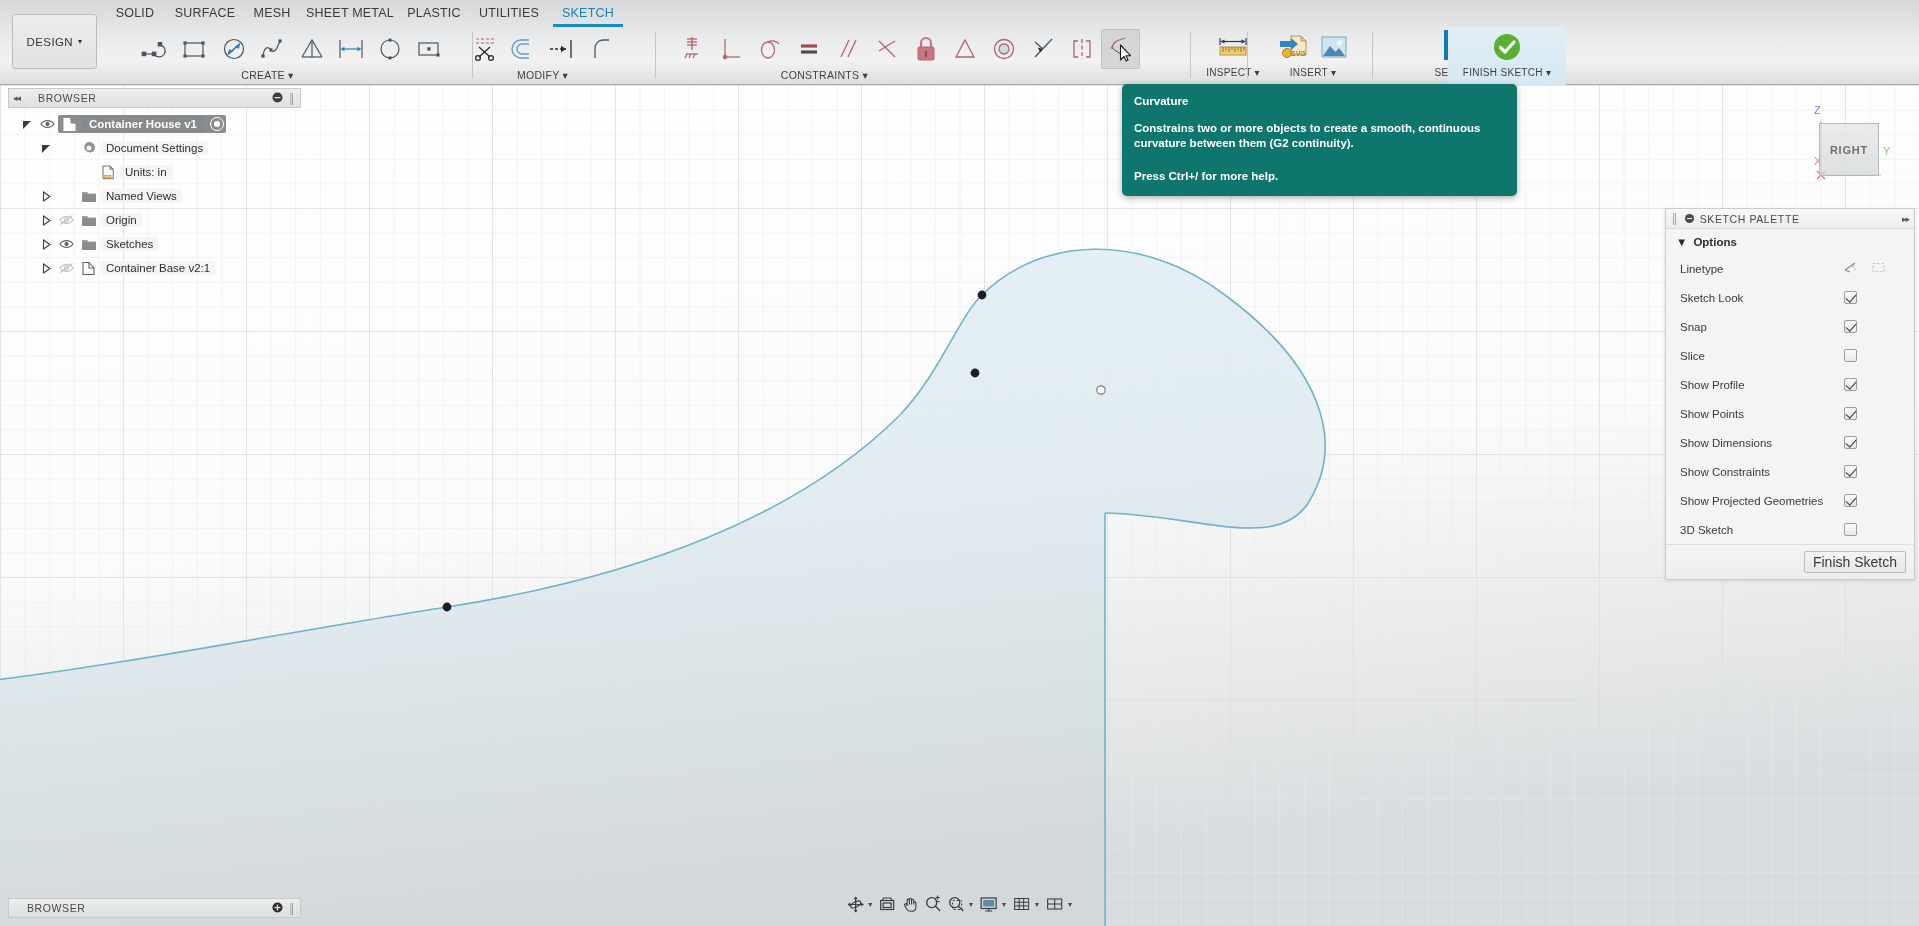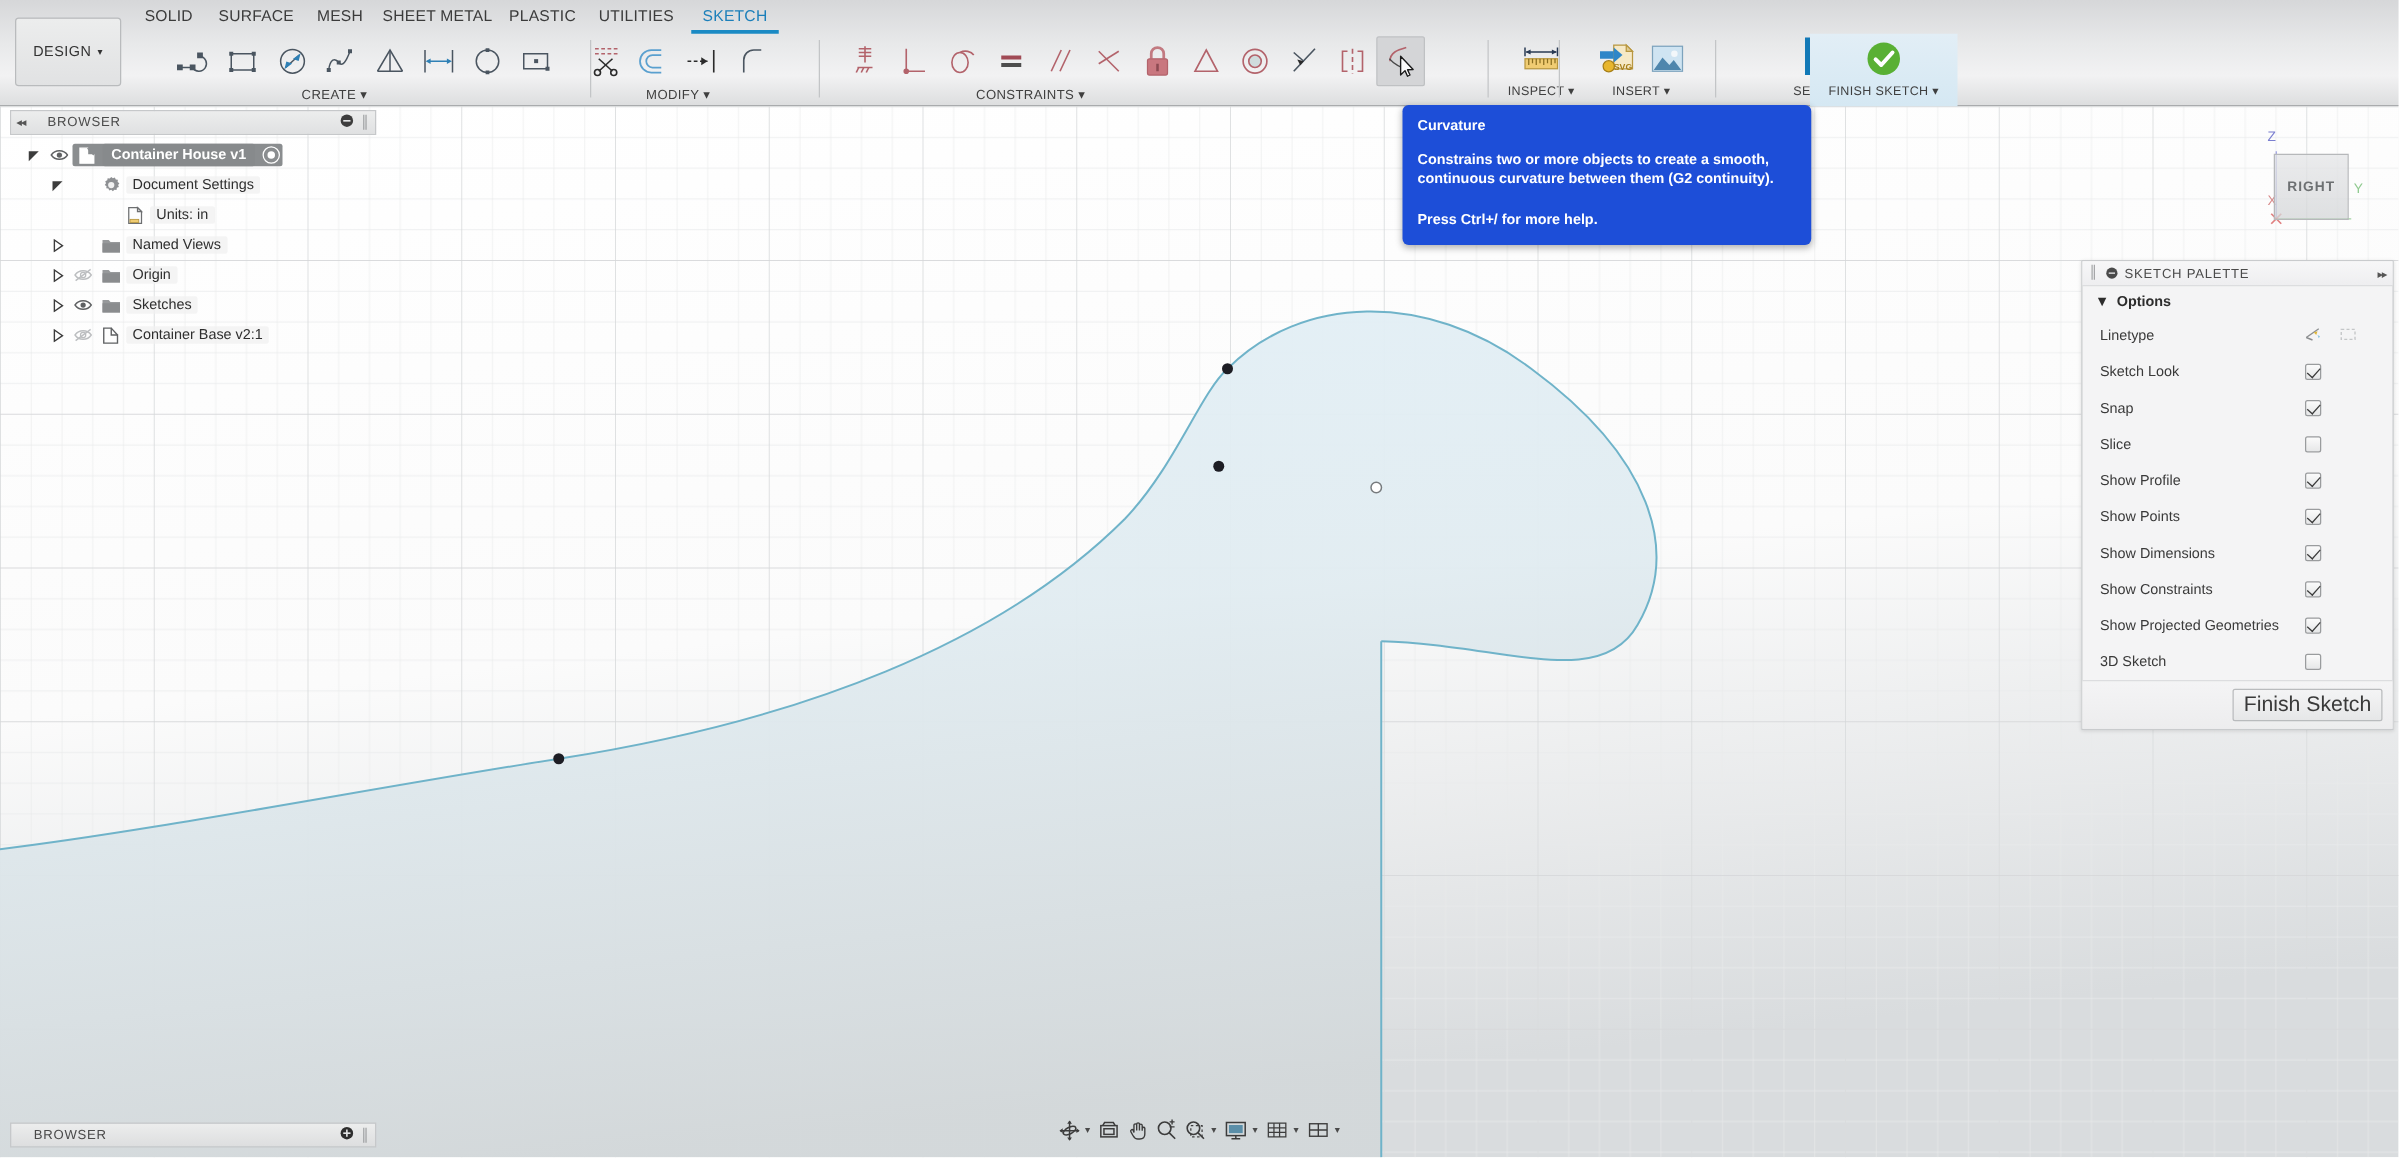--- a/index.html
+++ b/index.html
@@ -124,27 +124,27 @@
   .prow .pl { flex: 1; }
   .prow .pc { width: 70px; display:flex; align-items:center; gap: 12px; justify-content:flex-start; }
   .chk { width: 13px; height:13px; border:1px solid #9a9c9e; border-radius:2px;
          background: linear-gradient(to bottom,#fbfbfb,#e6e7e8); position:relative; }
   .chk.on::after{
     content:""; position:absolute; left:3px; top:0px; width:5px; height:9px;
     border:solid #3a3a3a; border-width: 0 1.6px 1.6px 0; transform: rotate(42deg);
   }
   .pfoot { border-top: 1px solid #dcdddf; padding: 6px 8px; display:flex; justify-content:flex-end;
            background: linear-gradient(to bottom,#f4f4f5,#ededee); }
-  .pbtn { font-size: 17px; color:#3a3a3a; border:1px solid #b9bbbd; border-radius:2px;
+  .pbtn { font-size: 14px; color:#3a3a3a; border:1px solid #b9bbbd; border-radius:2px;
           background: linear-gradient(to bottom,#f4f4f5,#e6e7e8); padding: 2px 8px; }
 
   
   #tooltip {
-    position: absolute; left: 1122px; top: 84px; width: 327px;
-    background: #1d4ed8; color: #fff; border-radius: 5px; padding: 10px 12px 12px 12px;
+    position: absolute; left: 1122px; top: 84px; width: 395px;
+    background: #0f766e; color: #fff; border-radius: 5px; padding: 10px 12px 12px 12px;
     font-size: 11.5px; line-height: 1.35;
     box-shadow: 0 2px 6px rgba(0,0,0,.3);
   }
   #tooltip .tt-title { font-weight: bold; margin-bottom: 11px; font-size: 11.5px; }
   #tooltip .tt-body { font-weight: bold; margin-bottom: 17px; }
   #tooltip .tt-help { font-weight: bold; }
 
   
   #viewcube { position: absolute; right: 18px; top: 103px; width: 110px; height: 95px; }
   .vc-face {

